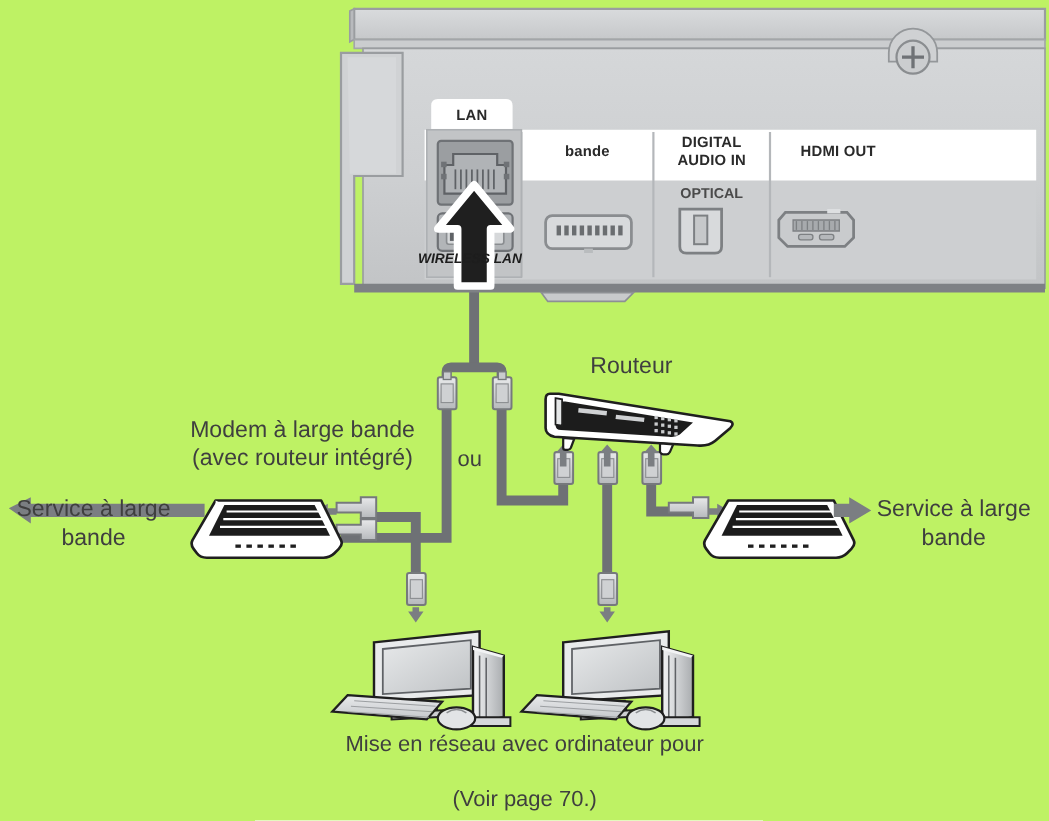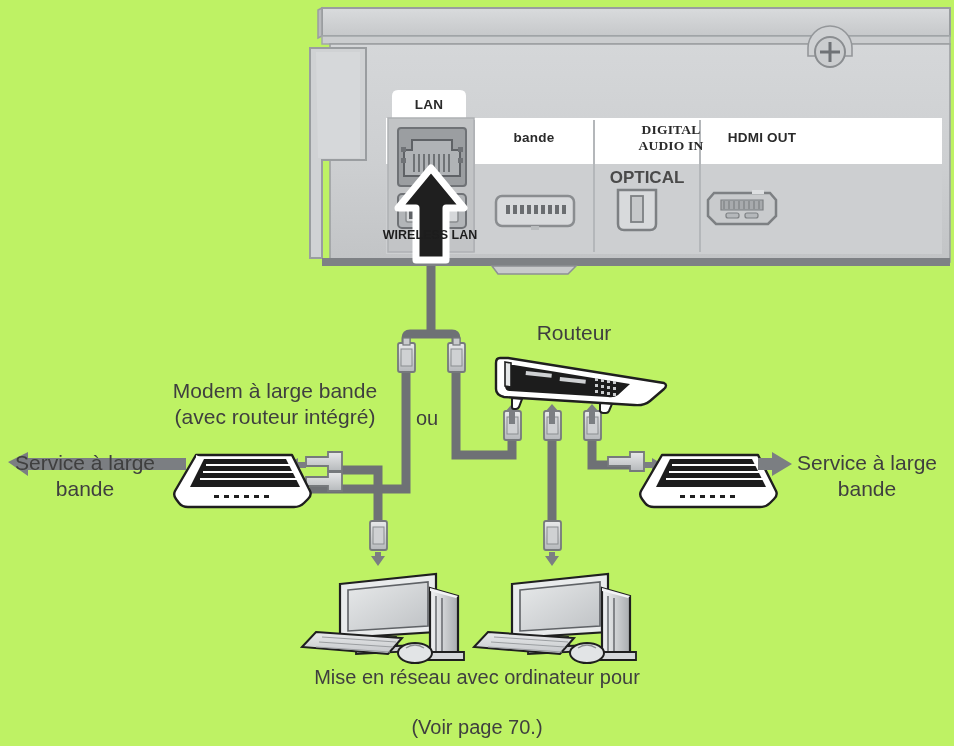--- a/index.html
+++ b/index.html
@@ -40,32 +40,33 @@
     font-size: 13.5px;
     font-weight: bold;
     color: #2a2a2a;
     letter-spacing: .2px;
     line-height: 1.16;
     white-space: pre;
   }
   .port-sub {
     position: absolute;
     text-align: center;
-    font-size: 17px;
+    font-size: 13px;
     font-weight: bold;
     color: #4a4a4a;
     white-space: pre;
   }
   .wlan-label {
     position: absolute;
-    text-align: center;
+    text-align: left;
     font-size: 12.5px;
     font-weight: bold;
     color: #1d1d1d;
     white-space: pre;
+    font-style: italic;
   }
 </style>
 </head>
 <body>
 
 <div id="stage">
 
   <svg width="954" height="746" viewBox="0 0 954 746">
     <defs>
       <linearGradient id="panelTop" x1="0" y1="0" x2="0" y2="1">
@@ -388,21 +389,21 @@
         <line x1="614" y1="598" x2="614" y2="652"></line>
       </g>
       <path d="M596 652 l40 0 l0 8 l-40 0 z" fill="#d6d8da" stroke="#1f1f1f" stroke-width="1.8"></path>
       <ellipse cx="587" cy="653" rx="17" ry="10" fill="#e2e4e6" stroke="#1f1f1f" stroke-width="2"></ellipse>
       <path d="M578 648 q9 -6 18 0" fill="none" stroke="#8a8d90" stroke-width="1.4"></path>
     </g>
   </svg>
 
   <div class="port-label" style="left:392px; top:97px; width:74px;">LAN</div>
   <div class="port-label" style="left:476px; top:130px; width:116px;">bande</div>
-  <div class="port-label" style="left:620px; top:122px; width:102px;font-family:Liberation Serif, serif;">DIGITAL
+  <div class="port-label" style="left:596px; top:122px; width:102px;">DIGITAL
 AUDIO IN</div>
   <div class="port-sub" style="left:596px; top:168px; width:102px;">OPTICAL</div>
   <div class="port-label" style="left:702px; top:130px; width:120px;">HDMI OUT</div>
   <div class="wlan-label" style="left:380px; top:228px; width:100px;">WIRELESS LAN</div>
 
   <div class="lbl lbl-big" style="left:494px; top:320px; width:160px;">Routeur</div>
 
   <div class="lbl lbl-big" style="left:130px; top:378px; width:290px;">Modem à large bande
 (avec routeur intégré)</div>
 

